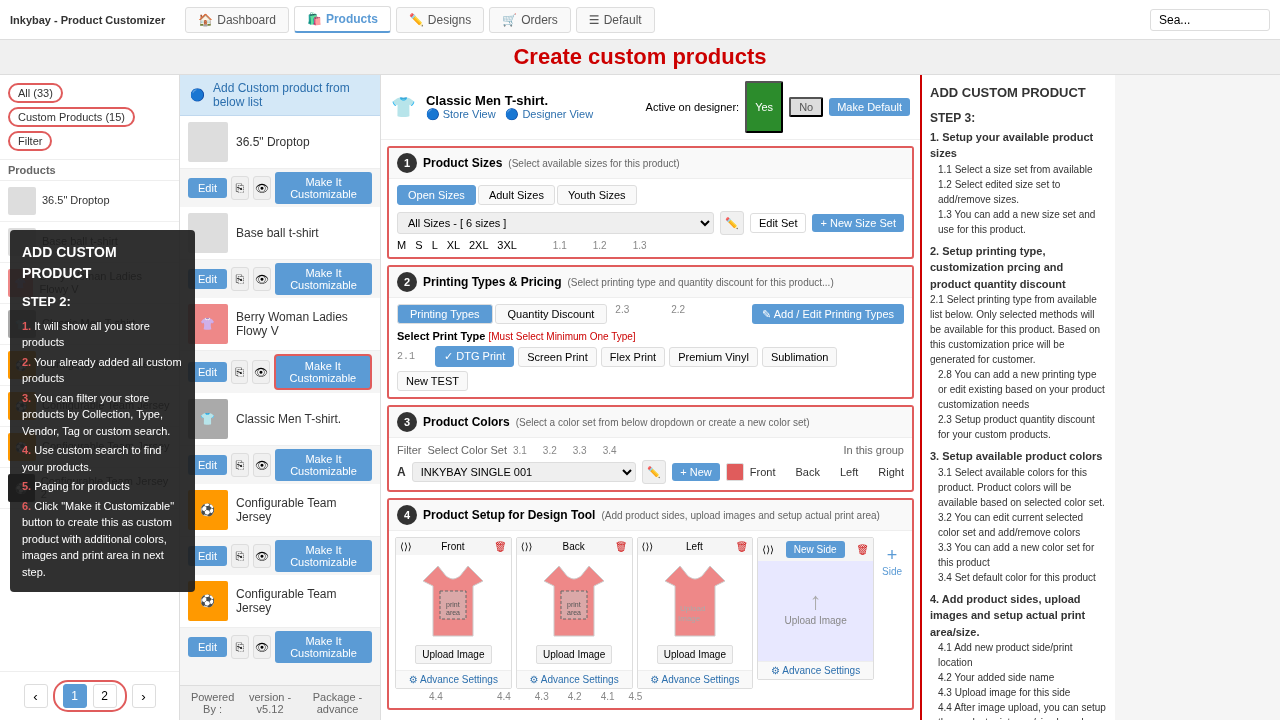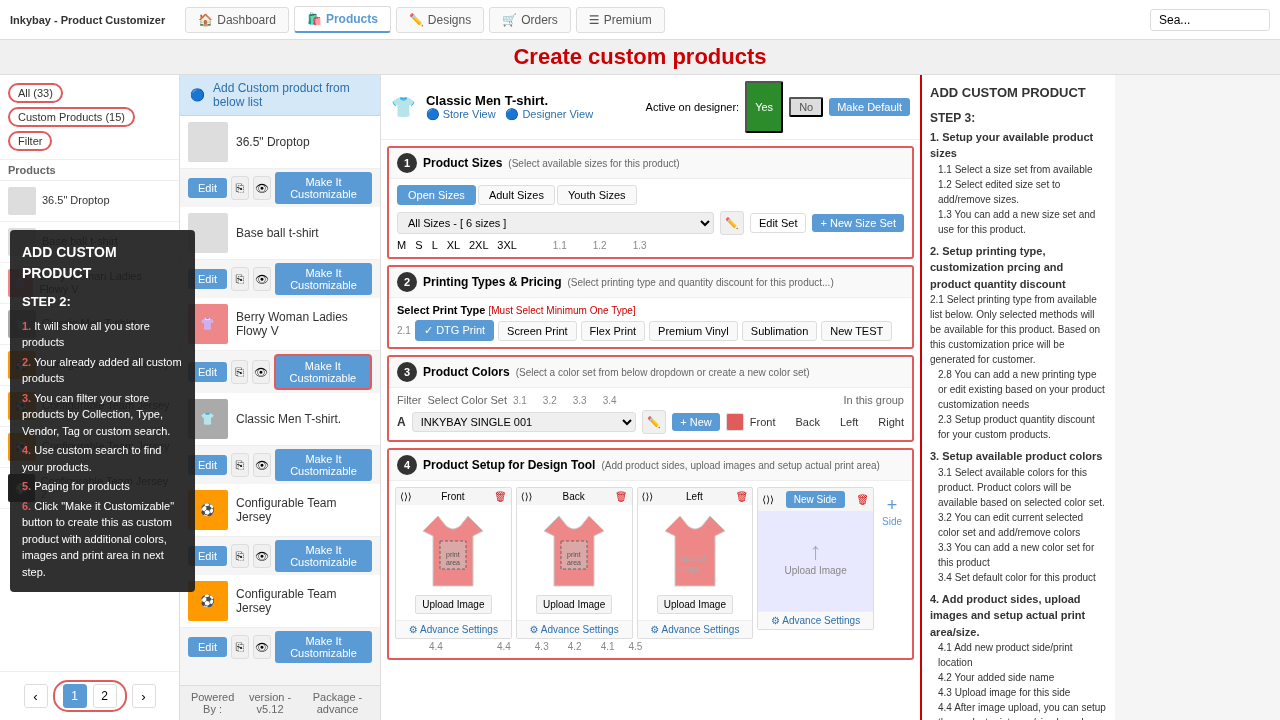--- a/index.html
+++ b/index.html
@@ -126,21 +126,21 @@
       <div class="nav-tab">
         <span>✏️</span>
         <span>Designs</span>
       </div>
       <div class="nav-tab">
         <span>🛒</span>
         <span>Orders</span>
       </div>
       <div class="nav-tab">
         <span>☰</span>
-        <span>Premium</span>
+        <span>Default</span>
       </div>
     </div>
     <div class="header-right">
       <input class="search-box" type="text" value="Sea..." placeholder="Sear..." style="">
     </div>
   </div>
 
   <div style="background:#f0f0f0; border-bottom:1px solid #ddd; text-align:center; padding:4px 0;">
     <span class="create-title">Create custom products</span>
   </div>
@@ -339,26 +339,33 @@
           </div>
         </div>
 
         <div class="section">
           <div class="section-header">
             <span class="num-circle">2</span>
             <span class="section-title">Printing Types &amp; Pricing</span>
             <span class="section-desc">(Select printing type and quantity discount for this product...)</span>
           </div>
           <div class="section-body">
+            <div class="print-tabs">
+              <button class="print-tab active">Printing Types</button>
+              <button class="print-tab">Quantity Discount</button>
+              <span style="font-size:10px; color:#888; margin-left:6px;">2.3</span>
+              <span style="font-size:10px; color:#888; margin-left:40px;">2.2</span>
+              <button class="add-edit-btn">✎ Add / Edit Printing Types</button>
+            </div>
             <div style="font-size:11px; font-weight:bold; margin-bottom:4px;">
               Select Print Type 
               <span style="font-size:10px; font-weight:normal; color:#c00;">[Must Select Minimum One Type]</span>
             </div>
             <div class="print-type-row">
-              <span style="font-size:10px; color:#888; margin-right:0;">2.1</span>
+              <span style="font-size:10px; color:#888; margin-right:16px;font-family:Liberation Mono, monospace;">2.1</span>
               <button class="print-type-btn active">✓ DTG Print</button>
               <button class="print-type-btn">Screen Print</button>
               <button class="print-type-btn">Flex Print</button>
               <button class="print-type-btn">Premium Vinyl</button>
               <button class="print-type-btn">Sublimation</button>
               <button class="print-type-btn">New TEST</button>
             </div>
           </div>
         </div>
 

